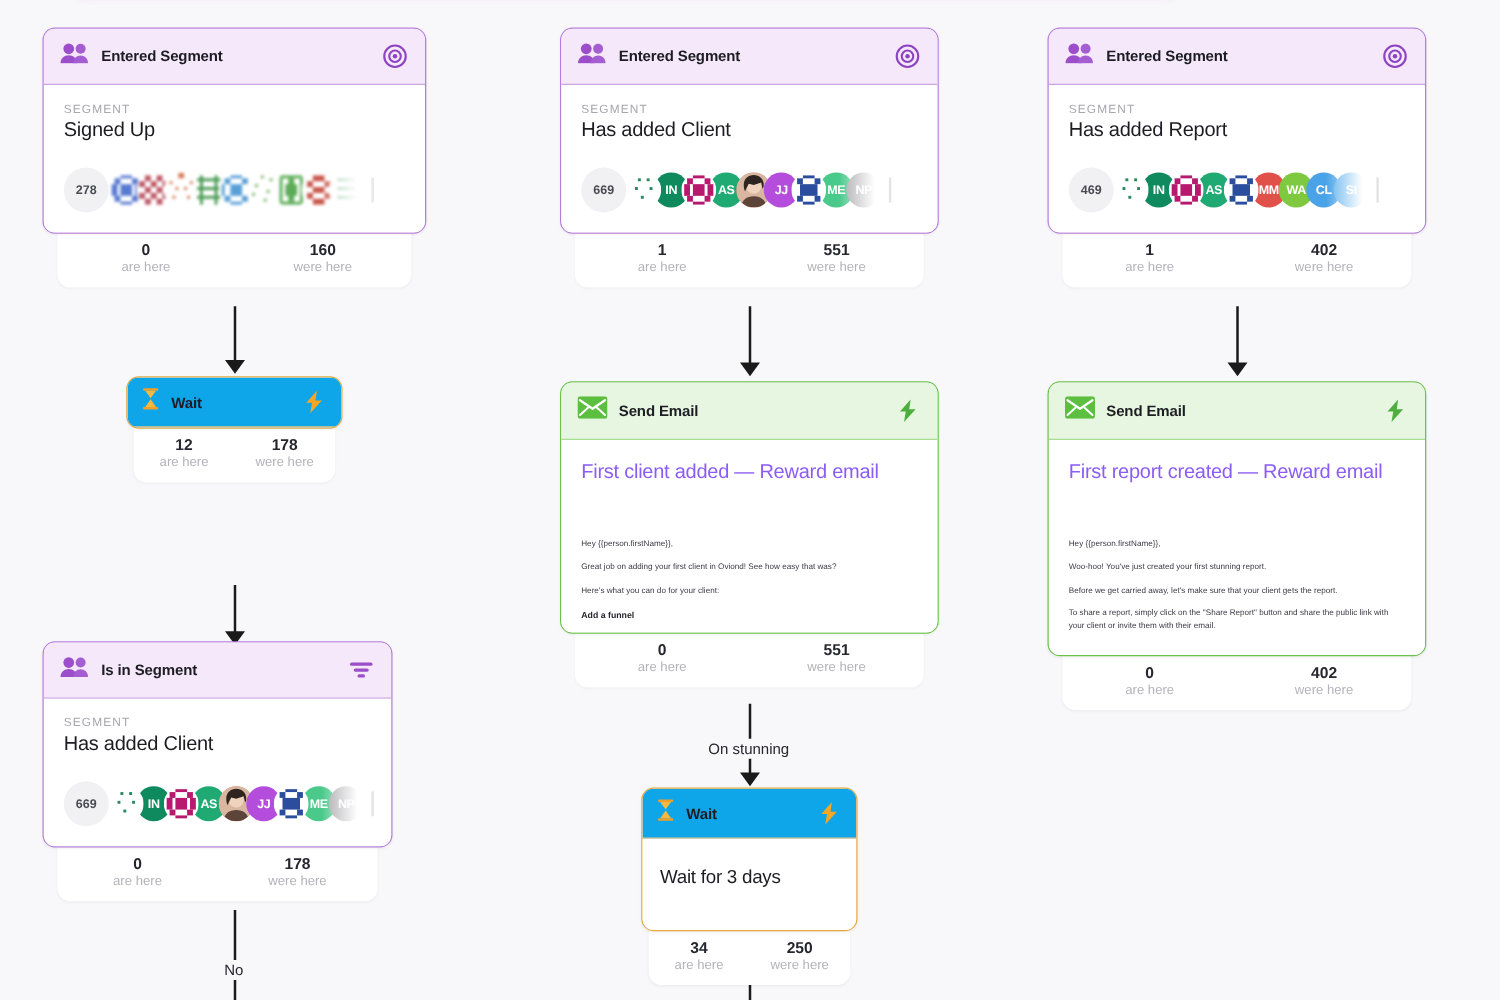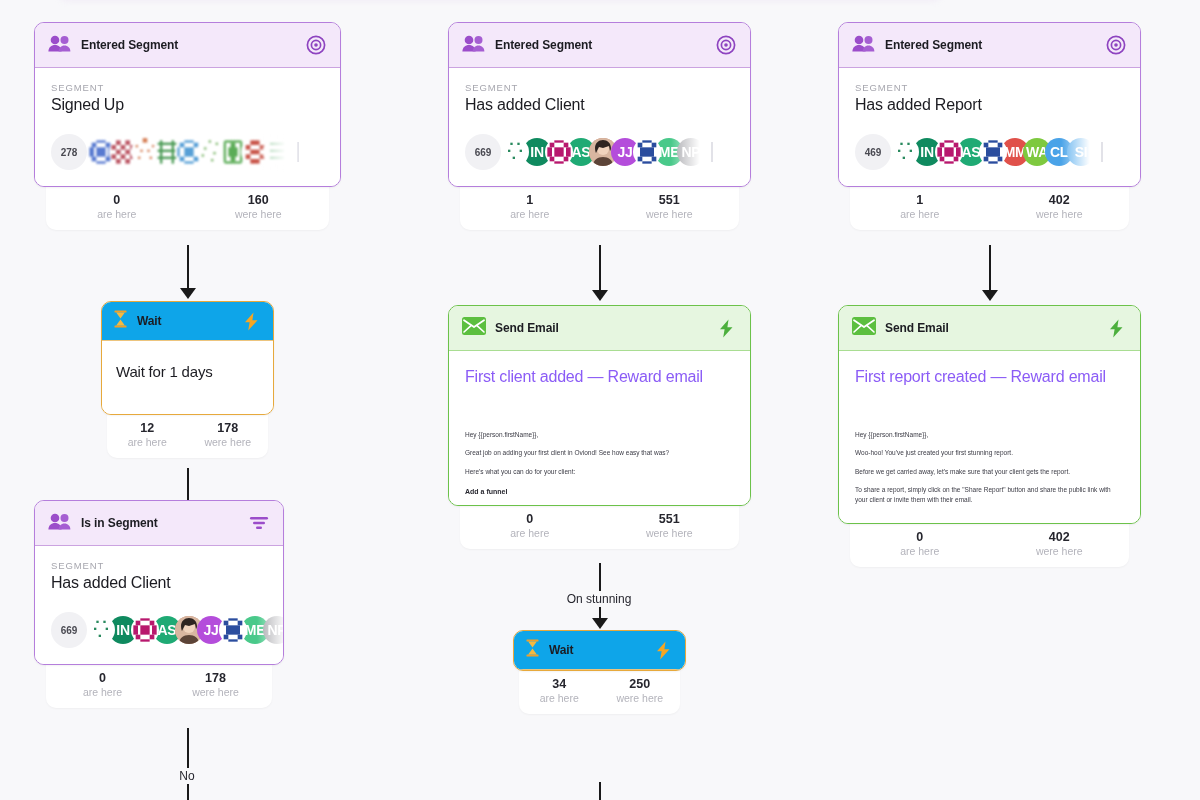--- a/index.html
+++ b/index.html
@@ -54,21 +54,21 @@
   .avatar-row { display: flex; align-items: center; margin-top: 20px; position: relative; }
   .count-bubble {
     width: 36px; height: 36px; border-radius: 50%; background: #f1f1f4;
     display: flex; align-items: center; justify-content: center;
     font-size: 10px; font-weight: bold; color: #4a4a52; flex: none; z-index: 1;
   }
   .av-stack { display: flex; align-items: center; margin-left: 6px; position: relative; }
   .av {
     width: 28px; height: 28px; border-radius: 50%; margin-left: -6px;
     display: flex; align-items: center; justify-content: center;
-    color: #fff; font-size: 14px; font-weight: bold; letter-spacing: -.3px;
+    color: #fff; font-size: 10px; font-weight: bold; letter-spacing: -.3px;
     overflow: hidden; flex: none;
   }
   .av.ident { background: transparent; position: relative; }
   .av.ident svg { display: block; }
   .av-fade-mask {
     position: absolute; right: -6px; top: -4px; width: 40px; height: 36px;
     background: linear-gradient(90deg, rgba(255,255,255,0) 0%, #fff 72%);
     pointer-events: none;
   }
   .av-bar { width: 1.5px; height: 20px; background: #e2e2e8; margin-left: 6px; flex: none; }
@@ -313,37 +313,34 @@
               <path d="M3.2 15.5h8.6L7.5 9.4z" fill="#f5b942"></path>
             </svg>
         </span>
         <span class="head-title">Wait</span>
         <span class="head-action">
           <svg width="17" height="19" viewBox="0 0 17 19">
               <path d="M10.5 0.5 2 10.2h4.6L5.2 18.5 14.5 8.3H9.4z" fill="#f5a623"></path>
             </svg>
         </span>
       </div>
-      <div class="card-body" style="padding:22px 14px 34px;">
-        <div class="seg-value" style="font-size:15px;">Wait for 1 days</div>
-      </div>
     </div>
     <div class="stats" style="margin:-6px 6px 0;">
       <div class="stat">
         <div class="stat-num">12</div>
         <div class="stat-lbl">are here</div>
       </div>
       <div class="stat">
         <div class="stat-num">178</div>
         <div class="stat-lbl">were here</div>
       </div>
     </div>
   </div>
 
-  <div class="node" style="left:34px; top:500px; width:250px;">
+  <div class="node" style="left:34px; top:513px; width:280px;">
     <div class="card purple">
       <div class="card-head">
         <span class="head-icon">
           <svg width="24" height="17" viewBox="0 0 24 17">
               <circle cx="7" cy="5" r="4.3" fill="#9b4dca"></circle>
               <path d="M0.4 16.5c0-4 3-6.4 6.6-6.4s6.6 2.4 6.6 6.4z" fill="#9b4dca"></path>
               <circle cx="16.5" cy="5" r="4" fill="#a55ed2"></circle>
               <path d="M10.6 16.5c0-3.8 2.7-6.1 5.9-6.1s5.9 2.3 5.9 6.1z" fill="#a55ed2"></path>
             </svg>
         </span>
@@ -584,20 +581,23 @@
               <path d="M3.2 15.5h8.6L7.5 9.4z" fill="#f5b942"></path>
             </svg>
         </span>
         <span class="head-title">Wait</span>
         <span class="head-action">
           <svg width="17" height="19" viewBox="0 0 17 19">
               <path d="M10.5 0.5 2 10.2h4.6L5.2 18.5 14.5 8.3H9.4z" fill="#f5a623"></path>
             </svg>
         </span>
       </div>
+      <div class="card-body" style="padding:22px 14px 34px;">
+        <div class="seg-value" style="font-size:15px;">Wait for 3 days</div>
+      </div>
     </div>
     <div class="stats" style="margin:-6px 6px 0;">
       <div class="stat">
         <div class="stat-num">34</div>
         <div class="stat-lbl">are here</div>
       </div>
       <div class="stat">
         <div class="stat-num">250</div>
         <div class="stat-lbl">were here</div>
       </div>

